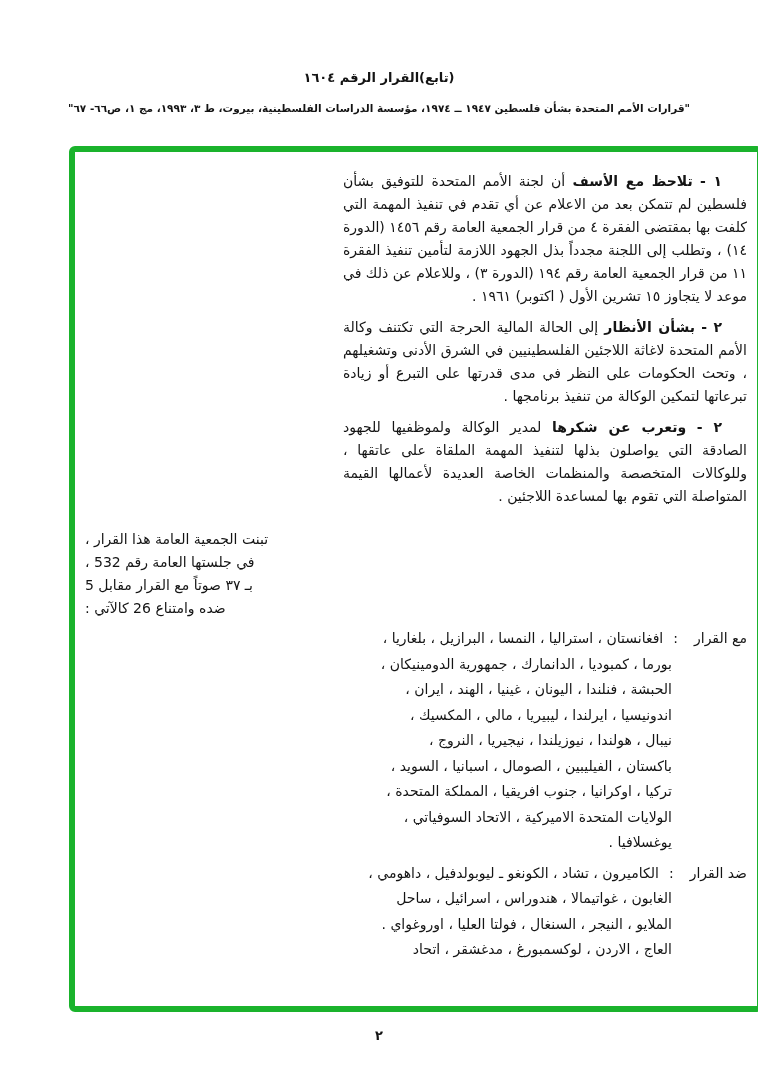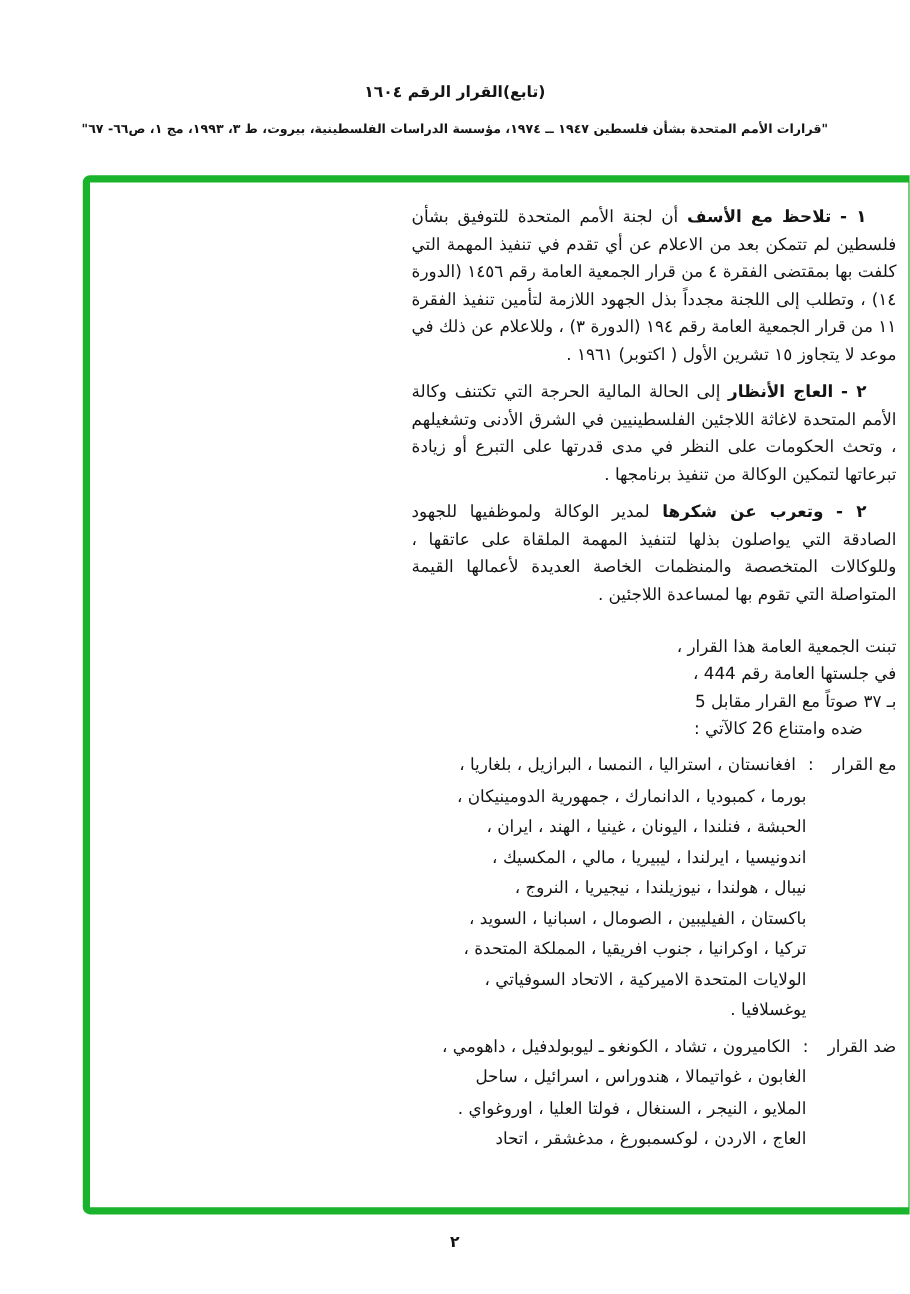--- a/index.html
+++ b/index.html
@@ -25,21 +25,21 @@
     position:absolute;inset:0;direction:rtl;
     padding:18px 10px 0 10px;box-sizing:border-box;
     font-size:14px;
   }
   .para{
     width:404px;margin:0 0 8px 0;
     text-align:justify;text-align-last:right;
     line-height:23px;text-indent:25px;
   }
   .b{font-weight:bold;}
-  .adoption{margin:20px 0 6px 0;text-align:right;line-height:23px;}
+  .adoption{margin:20px 0 6px 0;text-align:left;line-height:23px;}
   .adoption .indent{padding-left:0;padding-right:28px;}
   .vote{margin:5px 0 0 0;line-height:25.5px;}
   .vote .vfirst{text-align:right;}
   .vote .vlabel{display:inline-block;}
   .vote .vcolon{display:inline-block;margin:0 16px 0 10px;}
   .vote .vcont{text-align:right;margin-right:75px;}
   .pagenum{
     position:absolute;left:0;right:0;top:1028px;text-align:center;
     font-weight:bold;font-size:13px;
   }
@@ -50,27 +50,27 @@
 <div class="page">
 
   <div class="hdr-title">(تابع)القرار الرقم ١٦٠٤</div>
   <div class="hdr-src">"قرارات الأمم المتحدة بشأن فلسطين ١٩٤٧ ــ ١٩٧٤، مؤسسة الدراسات الفلسطينية، بيروت، ط ٣، ١٩٩٣، مج ١، ص٦٦- ٦٧"</div>
 
   <div class="frame">
     <div class="content">
 
       <p class="para"><span class="b">١ -</span> <span class="b">تلاحظ مع الأسف</span> <span>أن لجنة الأمم المتحدة للتوفيق بشأن فلسطين لم تتمكن بعد من الاعلام عن أي تقدم في تنفيذ المهمة التي كلفت بها بمقتضى الفقرة ٤ من قرار الجمعية العامة رقم ١٤٥٦ (الدورة ١٤) ، وتطلب إلى اللجنة مجدداً بذل الجهود اللازمة لتأمين تنفيذ الفقرة ١١ من قرار الجمعية العامة رقم ١٩٤ (الدورة ٣) ، وللاعلام عن ذلك في موعد لا يتجاوز ١٥ تشرين الأول ( اكتوبر) ١٩٦١ .</span></p>
 
-      <p class="para"><span class="b">٢ -</span> <span class="b">العاج الأنظار</span> <span>إلى الحالة المالية الحرجة التي تكتنف وكالة الأمم المتحدة لاغاثة اللاجئين الفلسطينيين في الشرق الأدنى وتشغيلهم ، وتحث الحكومات على النظر في مدى قدرتها على التبرع أو زيادة تبرعاتها لتمكين الوكالة من تنفيذ برنامجها .</span></p>
+      <p class="para"><span class="b">٢ -</span> <span class="b">بشأن الأنظار</span> <span>إلى الحالة المالية الحرجة التي تكتنف وكالة الأمم المتحدة لاغاثة اللاجئين الفلسطينيين في الشرق الأدنى وتشغيلهم ، وتحث الحكومات على النظر في مدى قدرتها على التبرع أو زيادة تبرعاتها لتمكين الوكالة من تنفيذ برنامجها .</span></p>
 
       <p class="para"><span class="b">٢ -</span> <span class="b">وتعرب عن شكرها</span> <span>لمدير الوكالة ولموظفيها للجهود الصادقة التي يواصلون بذلها لتنفيذ المهمة الملقاة على عاتقها ، وللوكالات المتخصصة والمنظمات الخاصة العديدة لأعمالها القيمة المتواصلة التي تقوم بها لمساعدة اللاجئين .</span></p>
 
       <div class="adoption">
         <div>تبنت الجمعية العامة هذا القرار ،</div>
-        <div>في جلستها العامة رقم 444 ،</div>
+        <div>في جلستها العامة رقم 532 ،</div>
         <div>بـ ٣٧ صوتاً مع القرار مقابل 5</div>
         <div class="indent">ضده وامتناع 26 كالآتي :</div>
       </div>
 
       <div class="vote">
         <div class="vfirst"><span class="vlabel">مع القرار</span><span class="vcolon">:</span><span>افغانستان ، استراليا ، النمسا ، البرازيل ، بلغاريا ،</span></div>
         <div class="vcont">بورما ، كمبوديا ، الدانمارك ، جمهورية الدومينيكان ،</div>
         <div class="vcont">الحبشة ، فنلندا ، اليونان ، غينيا ، الهند ، ايران ،</div>
         <div class="vcont">اندونيسيا ، ايرلندا ، ليبيريا ، مالي ، المكسيك ،</div>
         <div class="vcont">نيبال ، هولندا ، نيوزيلندا ، نيجيريا ، النروج ،</div>

